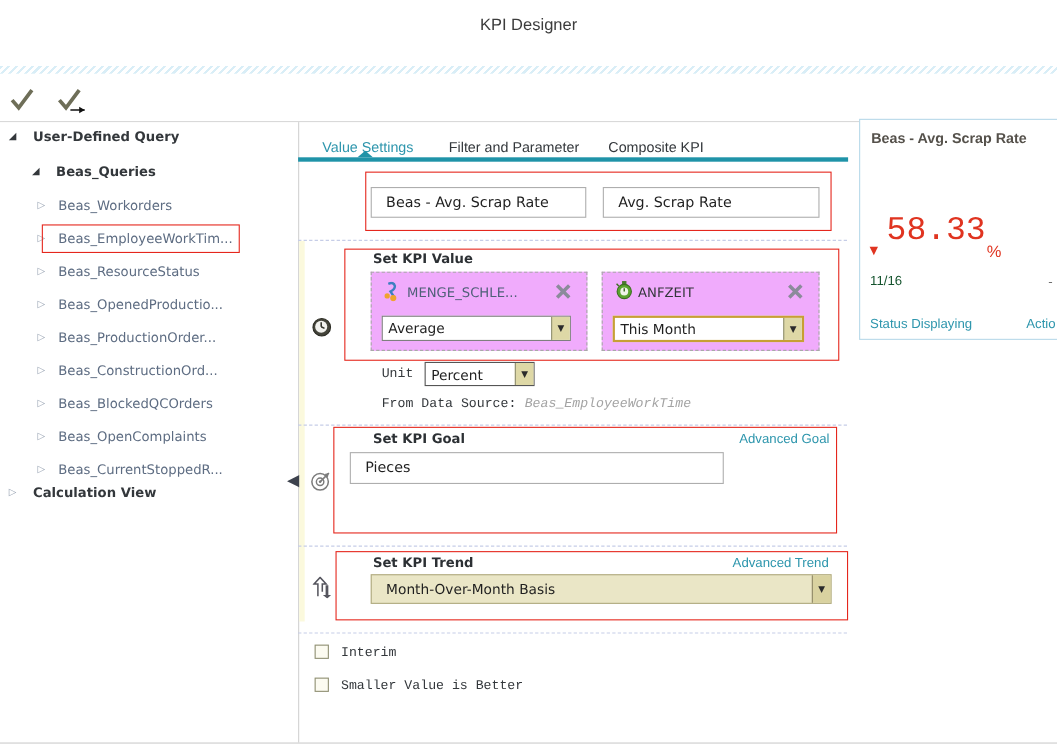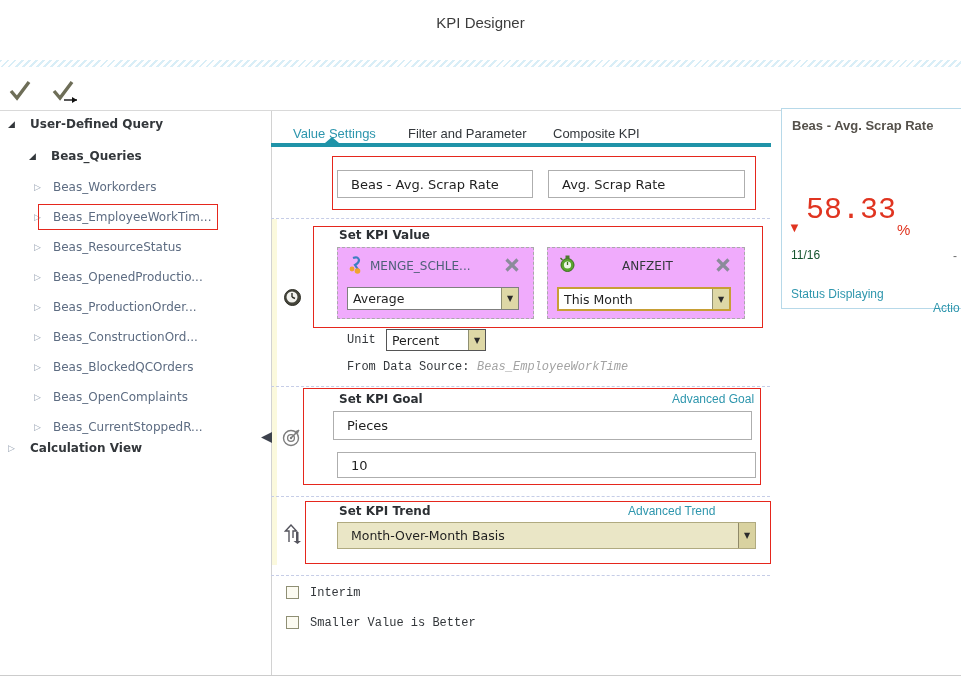--- a/index.html
+++ b/index.html
@@ -60,21 +60,21 @@
 
   
   #preview-card { top:108px; left:781px; width:195px; height:201px; border:1px solid #b7d9e9; background:#fff; }
   #preview-title { top:118px; left:792px; font-size:13px; font-weight:bold; color:#55514b; white-space:nowrap; }
   #preview-arrow { top:220px; left:788px; font-size:13px; color:#e03420; }
   #preview-value { top:193px; left:806px; font-size:30px; color:#e03420; font-family:Liberation Mono, monospace; }
   #preview-unit { top:221px; left:897px; font-size:15px; color:#e03420; }
   #preview-period { top:248px; left:791px; font-size:12px; color:#14532d; }
   #preview-dash { top:249px; left:953px; font-size:12px; color:#6e6e6e; }
   #preview-status { top:287px; left:791px; font-size:12px; }
-  #preview-action { top:301px; left:933px; font-size:12px; }
+  #preview-action { top:287px; left:933px; font-size:12px; }
 
   .icon-gutter { position:absolute; }
 </style>
 </head>
 <body>
 
 <div id="screen">
 
   <div class="abs" id="page-title">KPI Designer</div>
   <div class="abs" id="stripe-band"></div>
@@ -202,21 +202,21 @@
   <div class="dash-card" style="top:247px;left:547px;width:198px;height:72px;">
     <span class="abs" style="top:7px;left:11px;">
       <svg width="17" height="18" viewBox="0 0 17 18">
         <rect x="6.5" y="0.5" width="4" height="3" fill="#4b7a2f"></rect>
         <circle cx="8.5" cy="10" r="6.5" fill="#5aa42e" stroke="#3c6e20" stroke-width="1"></circle>
         <circle cx="8.5" cy="10" r="3.6" fill="#eef4e8"></circle>
         <path d="M8.5 10 L8.5 7" stroke="#3c6e20" stroke-width="1.3"></path>
         <path d="M1.5 3 L3.5 5" stroke="#3c6e20" stroke-width="1.3"></path>
       </svg>
     </span>
-    <span class="member-label" style="color:#33373b;margin-left:42px;">ANFZEIT</span>
+    <span class="member-label" style="color:#33373b;">ANFZEIT</span>
     <span class="x-btn" style="left:167px;">
       <svg width="16" height="16" viewBox="0 0 16 16">
           <path d="M2.5 2.5 L13.5 13.5 M13.5 2.5 L2.5 13.5" stroke="#8b8b9b" stroke-width="3.2"></path>
         </svg>
     </span>
   </div>
   <div class="select gold" style="top:287px;left:557px;width:174px;height:24px;">
     <span class="val">This Month</span>
     <span class="btn">▼</span>
   </div>
@@ -236,38 +236,35 @@
       <circle cx="9" cy="12" r="7.5" fill="none" stroke="#7c7c7c" stroke-width="1.4"></circle>
       <circle cx="9" cy="12" r="3.4" fill="none" stroke="#7c7c7c" stroke-width="1.3"></circle>
       <circle cx="9" cy="12" r="1.2" fill="#7c7c7c"></circle>
       <path d="M9 12 L17 4" stroke="#7c7c7c" stroke-width="1.6"></path>
       <path d="M17 4 l-1 4 l-3 -3 z" fill="#7c7c7c"></path>
     </svg>
   </div>
   <div class="red-box-thin" style="top:388px;left:303px;width:458px;height:97px;"></div>
   <div class="sec-title" style="top:392px;left:339px;">Set KPI Goal</div>
   <div class="teal-link" style="top:392px;left:672px;">Advanced Goal</div>
-  <div class="tfield" style="top:411px;left:333px;width:419px;height:29px;text-align:right;">
+  <div class="tfield" style="top:411px;left:318px;width:340px;height:29px;text-align:right;">
     <span>Pieces</span>
-  </div>
-  <div class="tfield" style="top:452px;left:337px;width:419px;height:26px;">
-    <span>10</span>
   </div>
 
   <div class="dashed-sep" style="top:496px"></div>
 
   <div class="icon-gutter" style="top:524px;left:284px;">
     <svg width="18" height="20" viewBox="0 0 18 20">
       <path d="M5 18 L5 7 L1.5 7 L7 1 L12.5 7 L9 7 L9 14" fill="#fff" stroke="#55555e" stroke-width="1.4" stroke-linejoin="miter"></path>
       <path d="M12 8 L12 17 L9.5 17 L13.5 20 L17 17 L14.5 17 L14.5 8" fill="#55555e"></path>
     </svg>
   </div>
   <div class="red-box-thin" style="top:501px;left:305px;width:466px;height:63px;"></div>
   <div class="sec-title" style="top:504px;left:339px;">Set KPI Trend</div>
-  <div class="teal-link" style="top:504px;left:628px;">Advanced Trend</div>
+  <div class="teal-link" style="top:504px;left:666px;">Advanced Trend</div>
   <div class="select khaki" style="top:522px;left:337px;width:419px;height:27px;">
     <span class="val" style="padding-left:13px">Month-Over-Month Basis</span>
     <span class="btn">▼</span>
   </div>
 
   <div class="dashed-sep" style="top:575px"></div>
 
   <div class="checkbox" style="top:586px;left:286px;"></div>
   <div class="plain-label" style="top:586px;left:310px;">Interim</div>
   <div class="checkbox" style="top:616px;left:286px;"></div>

